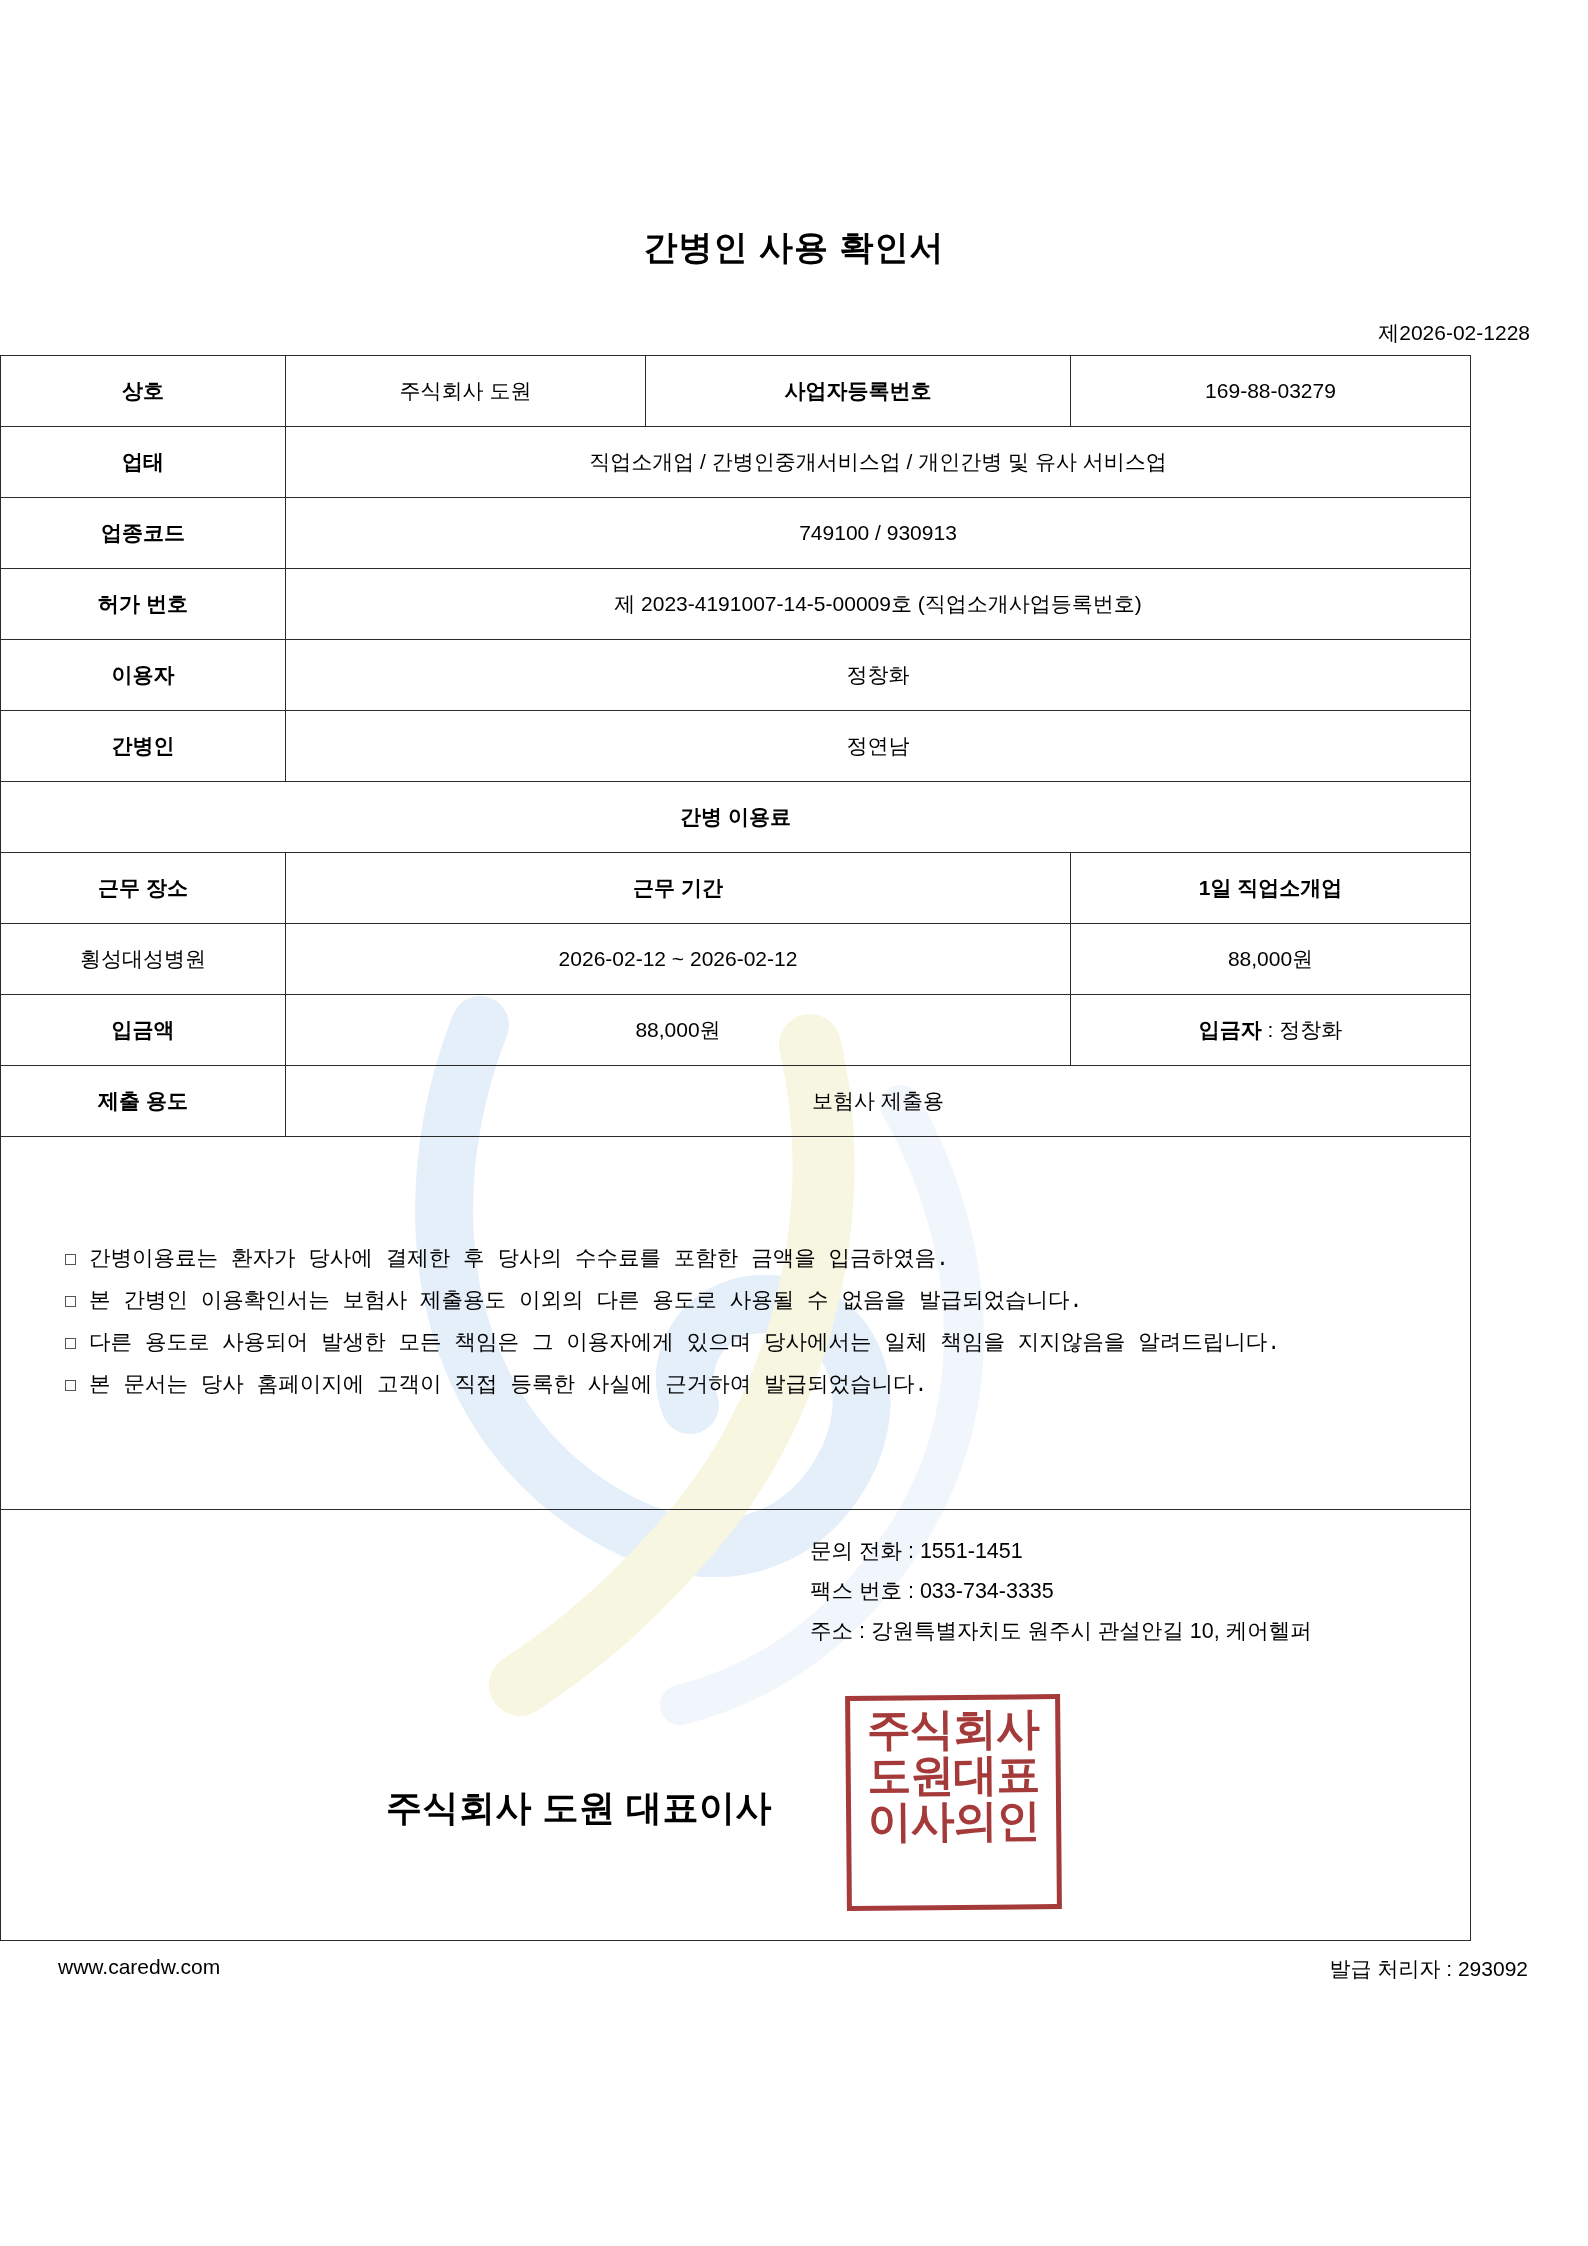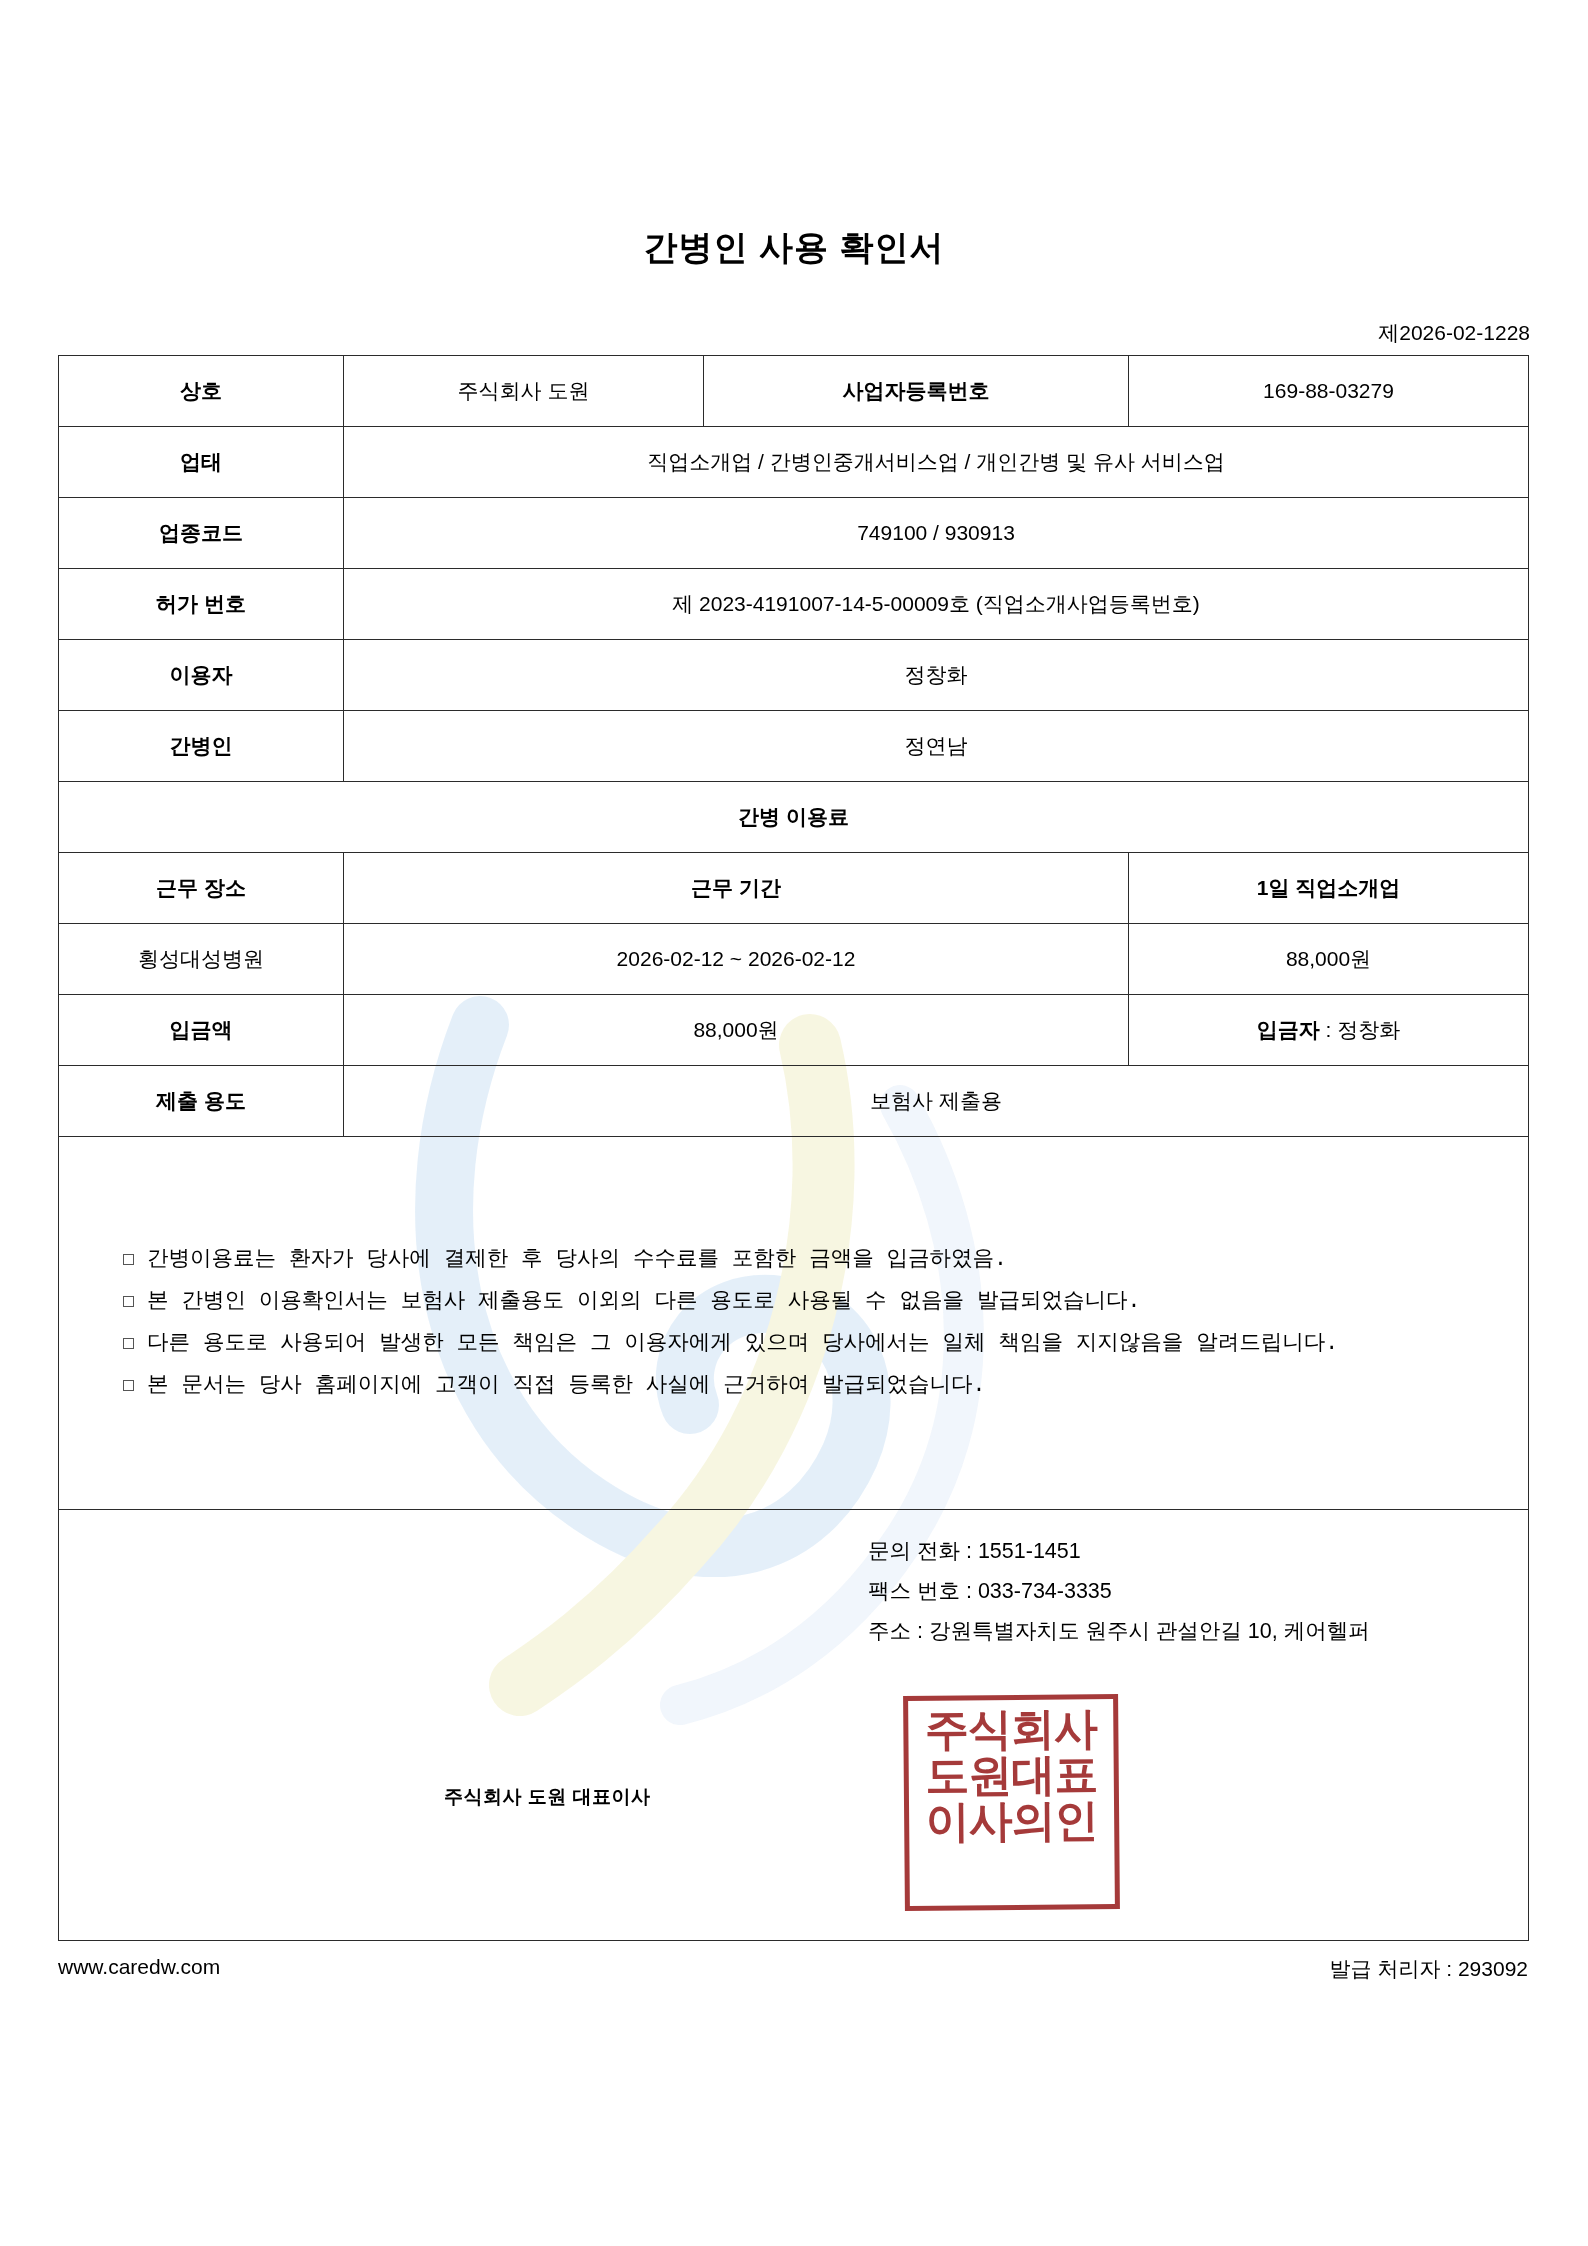--- a/index.html
+++ b/index.html
@@ -53,21 +53,20 @@
     text-align: right;
     font-size: 21px;
     margin-top: 48px;
     margin-right: 58px;
     margin-bottom: 8px;
   }
 
   table.main {
     border-collapse: collapse;
     width: 1470px;
-    margin-left: 58px;
     table-layout: fixed;
   }
   table.main td {
     border: 1px solid #2b2b2b;
     font-size: 21px;
     padding: 0 10px;
     height: 70px;
     vertical-align: middle;
     text-align: center;
     background: transparent;
@@ -136,21 +135,21 @@
     position: absolute;
     left: 0;
     top: 230px;
     width: 100%;
     height: 150px;
   }
   .company-sign {
     position: absolute;
     left: 385px;
     top: 44px;
-    font-size: 19px;
+    font-size: 36px;
     font-weight: bold;
     letter-spacing: 0.5px;
   }
   .stamp {
     position: absolute;
     left: 845px;
     top: -45px;
     width: 215px;
     height: 215px;
     border: 5px solid #9e2a2a;

